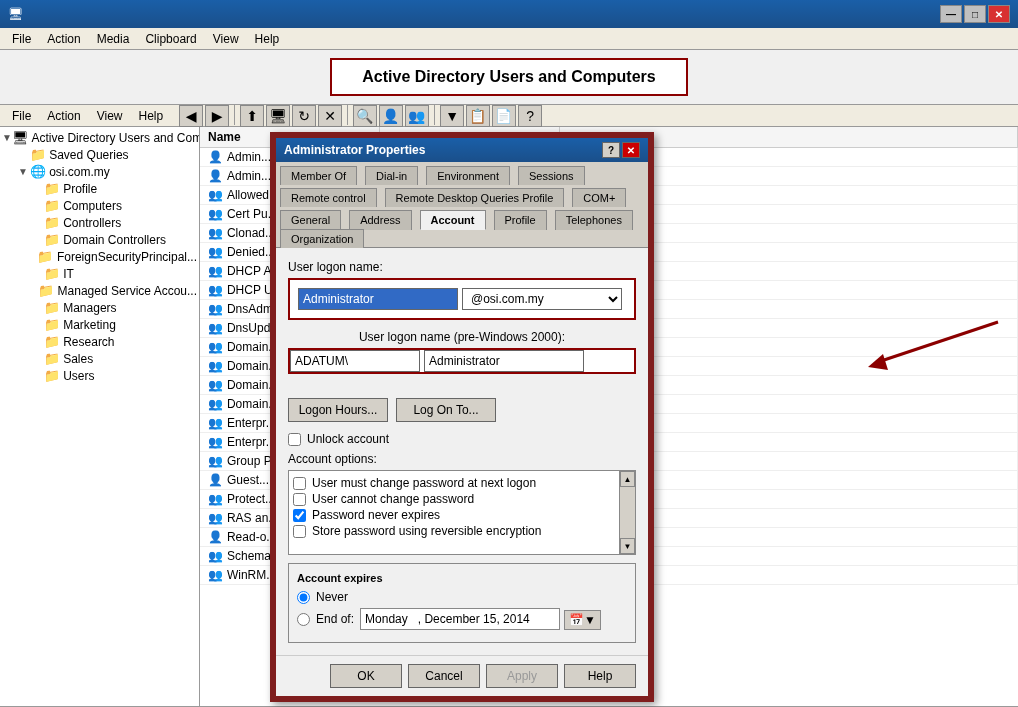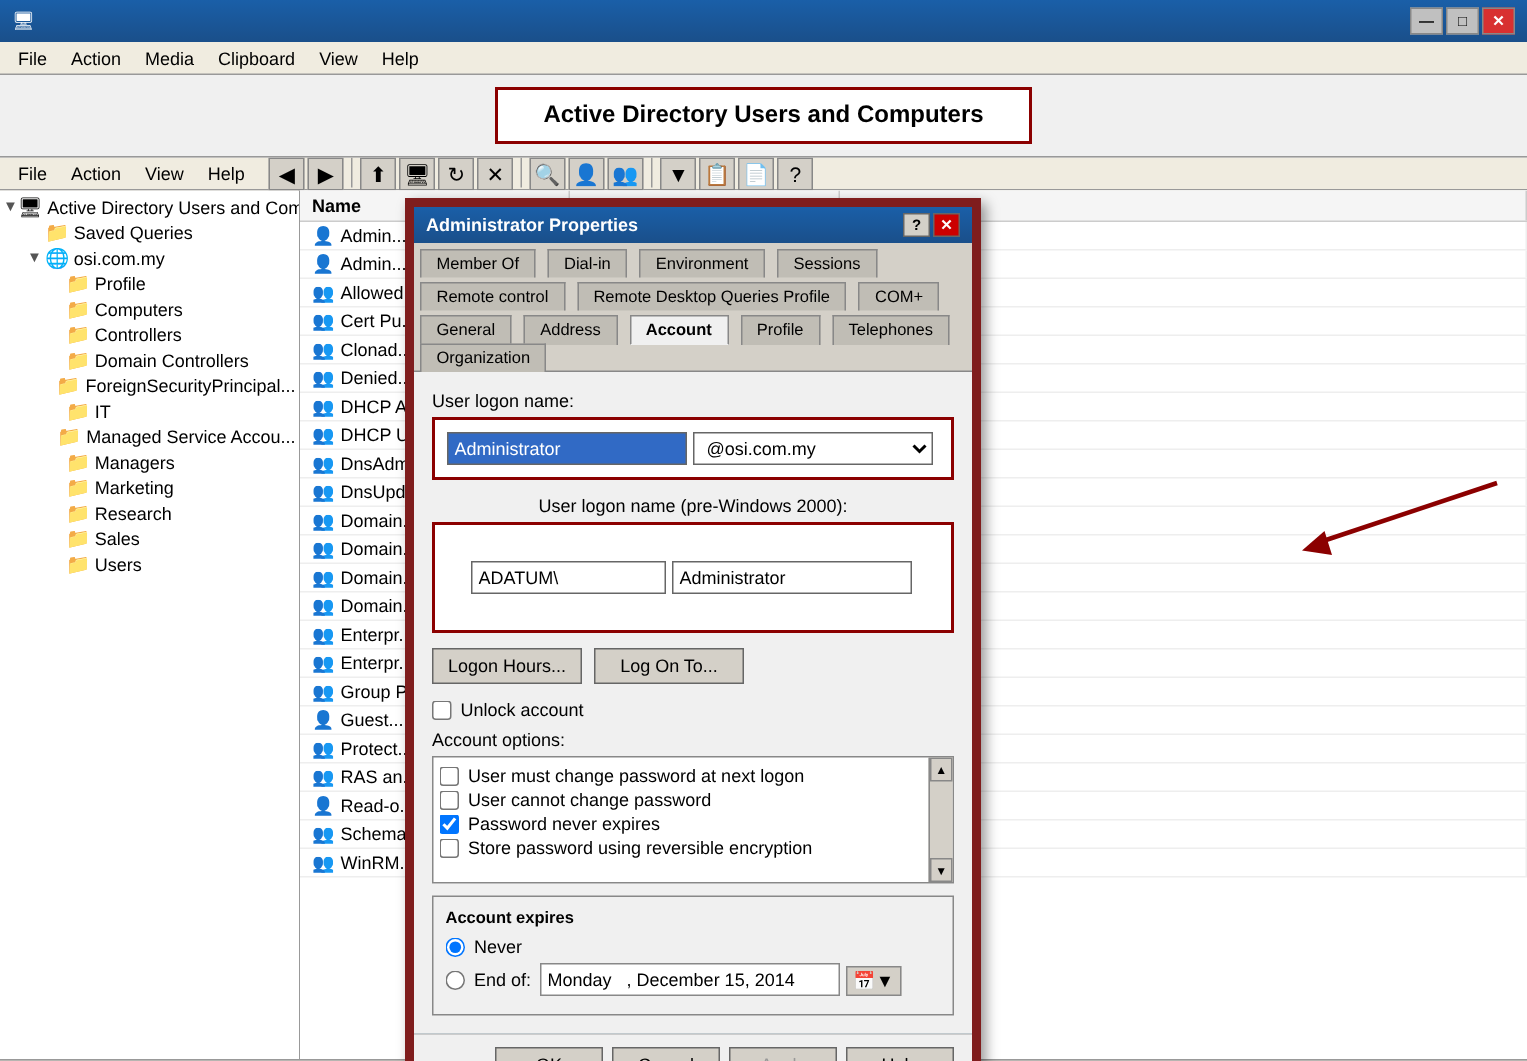--- a/index.html
+++ b/index.html
@@ -213,21 +213,21 @@
     }
     .field-input.selected { background: #316ac5; color: white; }
     .field-select {
       height: 22px;
       border: 1px solid #666;
       font-size: 12px;
       background: white;
       padding: 0 4px;
     }
 
-    .logon-pre2000 { border: 2px solid #8b0000; padding: 24px; background: white; margin-bottom: 10px; }
+    .logon-pre2000 { border: 2px solid #8b0000; padding: 0; background: white; margin-bottom: 24px; }
     .pre2000-row { display: flex; gap: 4px; }
 
     .checkbox-row { display: flex; align-items: center; gap: 6px; margin-bottom: 6px; font-size: 12px; }
     .checkbox-row input[type="checkbox"] { margin: 0; }
 
     .account-options-label { font-size: 12px; margin-bottom: 4px; }
     .option-item { display: flex; align-items: flex-end; gap: 6px; padding: 1px 0; font-size: 12px; }
 
     .account-expires { border: 1px solid #888; padding: 8px; margin-top: 8px; font-size: 12px; }
     .account-expires-label { font-size: 11px; margin-bottom: 6px; font-weight: bold; }

